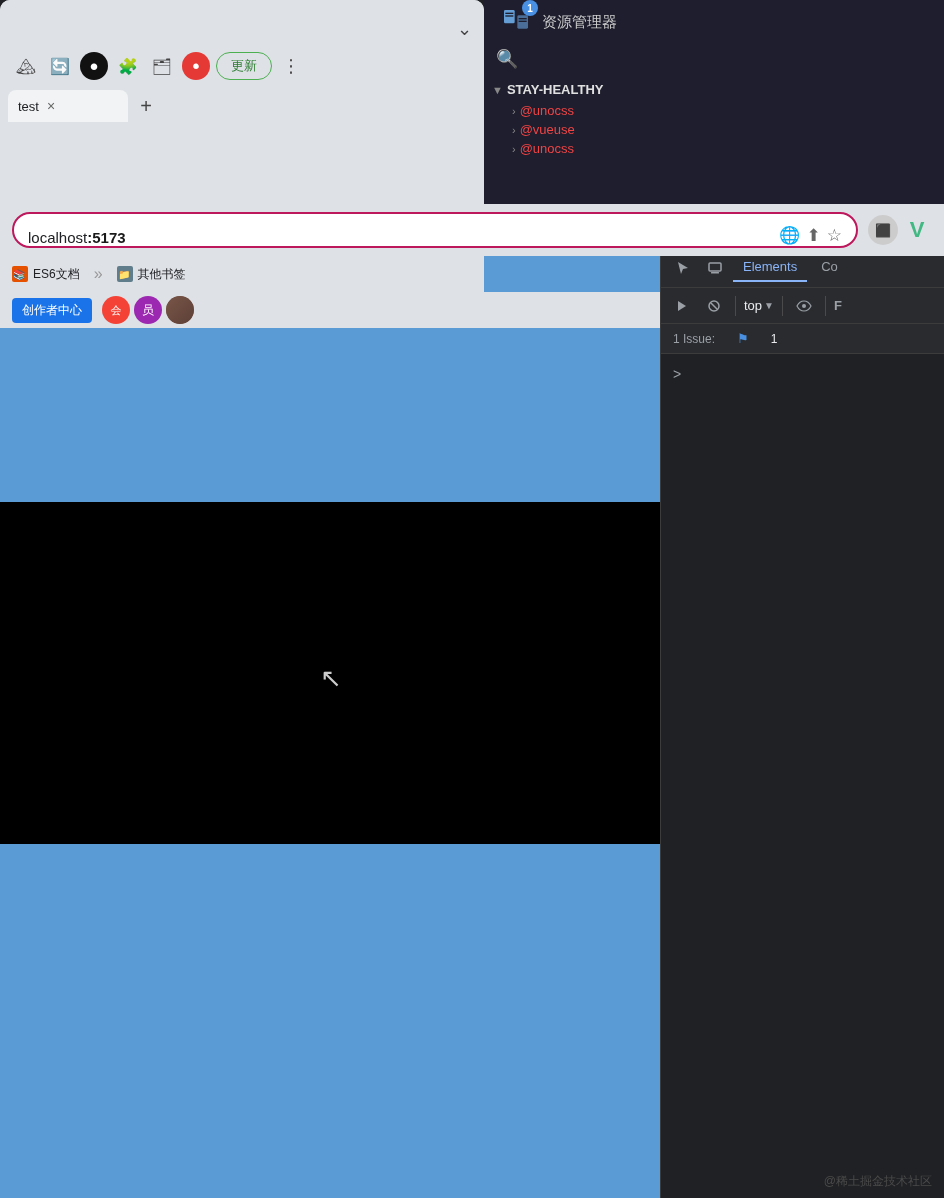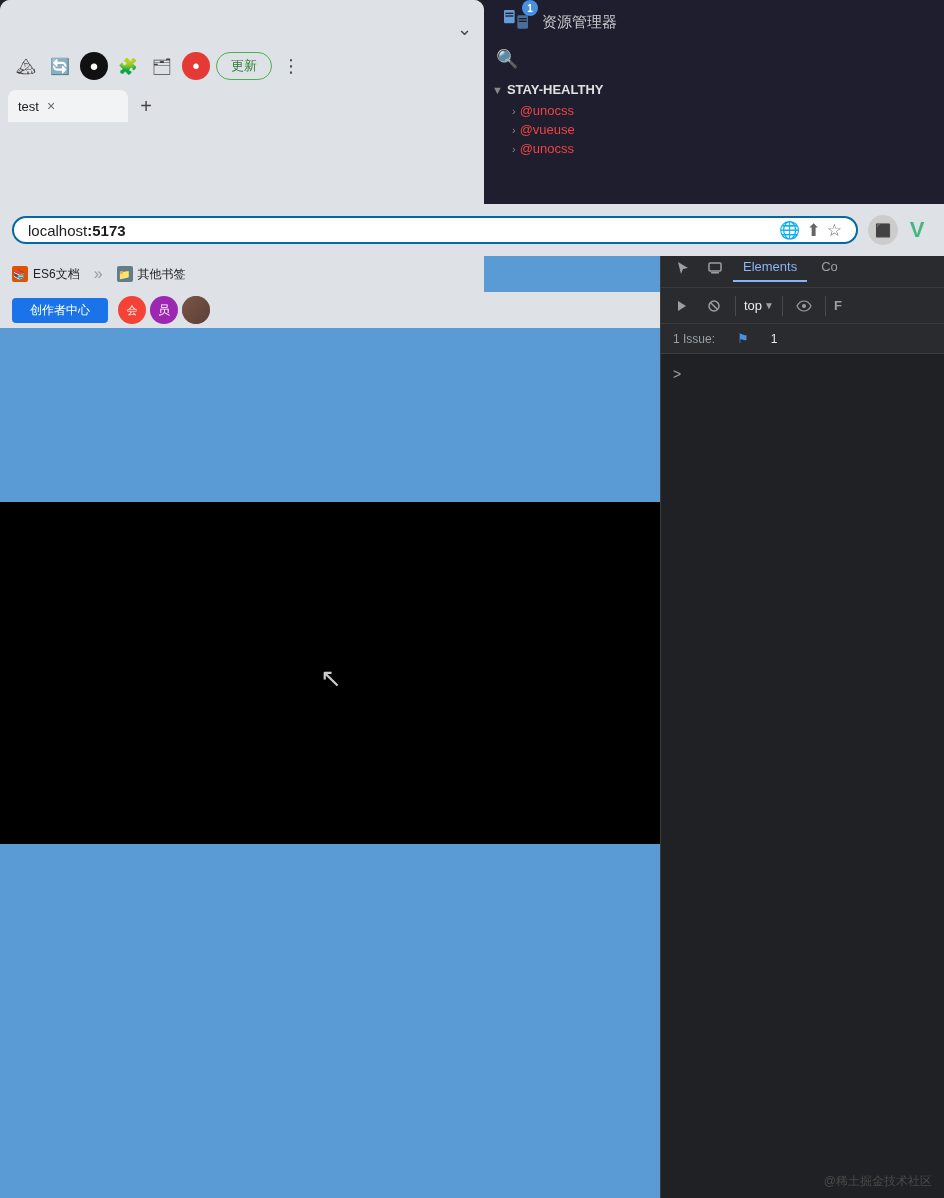--- a/index.html
+++ b/index.html
@@ -164,25 +164,25 @@
       display: flex; align-items: center; justify-content: center;
       margin-left: 4px;
       color: #444;
       font-size: 20px;
       cursor: pointer;
     }
     .chrome-address-input-wrap {
       flex: 1;
       background: #ffffff;
       border-radius: 24px;
-      height: 28px;
-      display: flex;
-      align-items: center;
+      height: 36px;
+      display: flex;
+      align-items: flex-end;
       padding: 0 14px;
-      border: 2px solid #0369a1;
+      border: 2px solid #be185d;
     }
     .chrome-address-text {
       flex: 1;
       font-size: 15px;
       color: #202124;
     }
     .chrome-address-text span.port {
       color: #1a1a1a;
       font-weight: 600;
     }
@@ -489,21 +489,21 @@
   </div>
   <span style="color:#999; font-size:16px;">»</span>
   <div class="chrome-bookmark">
     <div class="bookmark-favicon" style="background:#607d8b; color:white; font-size:10px;">📁</div>
     <span>其他书签</span>
   </div>
 </div>
 
 <div style="position:absolute; top:292px; left:0; width:660px; height:36px; background:#dee1e6; display:flex; align-items:center; padding:0 12px; gap:10px; z-index:3; overflow:hidden;">
 
-  <div class="chrome-bookmark" style="background:#1a73e8; border-radius:4px; padding:4px 18px;">
+  <div class="chrome-bookmark" style="background:#1a73e8; border-radius:4px; padding:4px 10px;">
     <span style="color:white; font-size:12px; font-weight:500;">创作者中心</span>
   </div>
 
   <div style="display:flex; align-items:center; gap:4px;">
     <div style="width:28px; height:28px; border-radius:50%; background:#f44336; display:flex; align-items:center; justify-content:center; font-size:11px; color:white;">会</div>
     <div style="width:28px; height:28px; border-radius:50%; background:#9c27b0; display:flex; align-items:center; justify-content:center; font-size:12px; color:white;">员</div>
     <div style="width:28px; height:28px; border-radius:50%; overflow:hidden; background:#795548;">
       <div style="width:100%; height:100%; background:linear-gradient(135deg, #795548, #5d4037); border-radius:50%;"></div>
     </div>
   </div>

